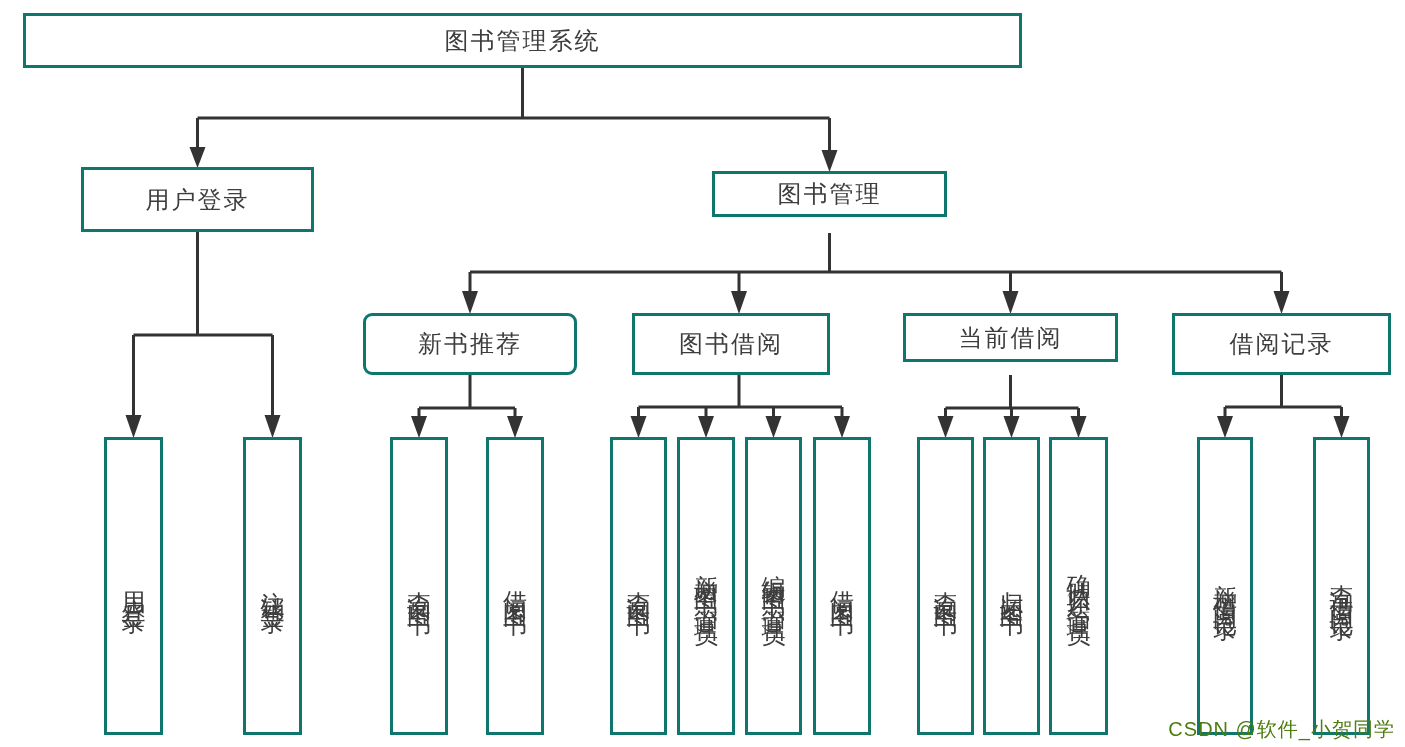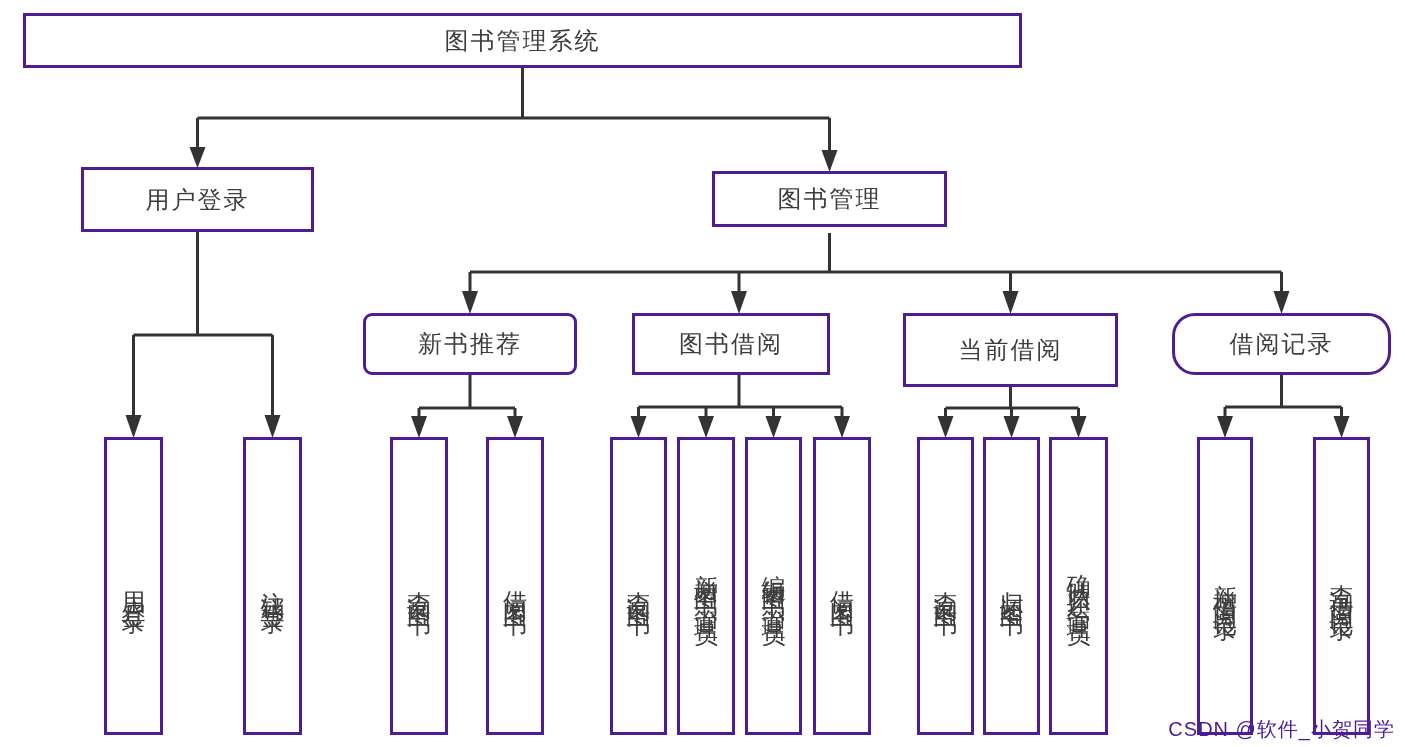--- a/index.html
+++ b/index.html
@@ -17,21 +17,21 @@
   }
   .connectors {
     position: absolute;
     left: 0;
     top: 0;
     z-index: 1;
   }
   .node {
     position: absolute;
     box-sizing: border-box;
-    border: 3px solid #4c1d95;
+    border: 3px solid #0f766e;
     background: #ffffff;
     color: #3d3d3d;
     display: flex;
     align-items: center;
     justify-content: center;
     z-index: 2;
     font-size: 24px;
   }
   .h-node {
     letter-spacing: 2px;
@@ -40,21 +40,21 @@
   .v-node {
     writing-mode: vertical-lr;
     text-orientation: mixed;
     letter-spacing: 7px;
     line-height: 1;
   }
   .watermark {
     position: absolute;
     right: 10px;
     bottom: 4px;
-    color: #4c1d95;
+    color: #4d7c0f;
     font-size: 20px;
     letter-spacing: 1px;
     z-index: 3;
     white-space: nowrap;
   }
 </style>
 </head>
 <body>
 
 <div class="stage">
@@ -105,26 +105,26 @@
     <g stroke="#333333" stroke-width="3" fill="#333333">
       <path fill="none" d="M1281.5 375 V407 M1225 407 H1341.5 M1225 407 V417 M1341.5 407 V417"></path>
       <polygon points="1217,416 1233,416 1225,438" stroke="none"></polygon>
       <polygon points="1333.5,416 1349.5,416 1341.5,438" stroke="none"></polygon>
     </g>
   </svg>
 
   <div class="node h-node" style="left:23px; top:13px; width:999px; height:55px;">图书管理系统</div>
 
   <div class="node h-node" style="left:81px; top:167px; width:233px; height:65px;">用户登录</div>
-  <div class="node h-node" style="left:712px; top:171px; width:235px; height:56px;">图书管理</div>
+  <div class="node h-node" style="left:712px; top:171px; width:235px; height:46px;">图书管理</div>
 
   <div class="node h-node" style="left:363px; top:313px; width:214px; height:62px;border-radius:9px;">新书推荐</div>
   <div class="node h-node" style="left:632px; top:313px; width:198px; height:62px;">图书借阅</div>
-  <div class="node h-node" style="left:903px; top:313px; width:215px; height:74px;font-family:Liberation Serif, serif;">当前借阅</div>
-  <div class="node h-node" style="left:1172px; top:313px; width:219px; height:62px;border-radius:23px;">借阅记录</div>
+  <div class="node h-node" style="left:903px; top:313px; width:215px; height:49px;font-family:Liberation Serif, serif;">当前借阅</div>
+  <div class="node h-node" style="left:1172px; top:313px; width:219px; height:62px;">借阅记录</div>
 
   <div class="node v-node" style="left:104px; top:437px; width:59px; height:298px;">用户登录</div>
   <div class="node v-node" style="left:243px; top:437px; width:59px; height:298px;">注销登录</div>
 
   <div class="node v-node" style="left:390px; top:437px; width:58px; height:298px;">查询图书</div>
   <div class="node v-node" style="left:486px; top:437px; width:58px; height:298px;">借阅图书</div>
 
   <div class="node v-node" style="left:610px; top:437px; width:57px; height:298px;">查询图书</div>
   <div class="node v-node" style="left:677px; top:437px; width:58px; height:298px;">新增图书（管理员）</div>
   <div class="node v-node" style="left:745px; top:437px; width:57px; height:298px;">编辑图书（管理员）</div>

